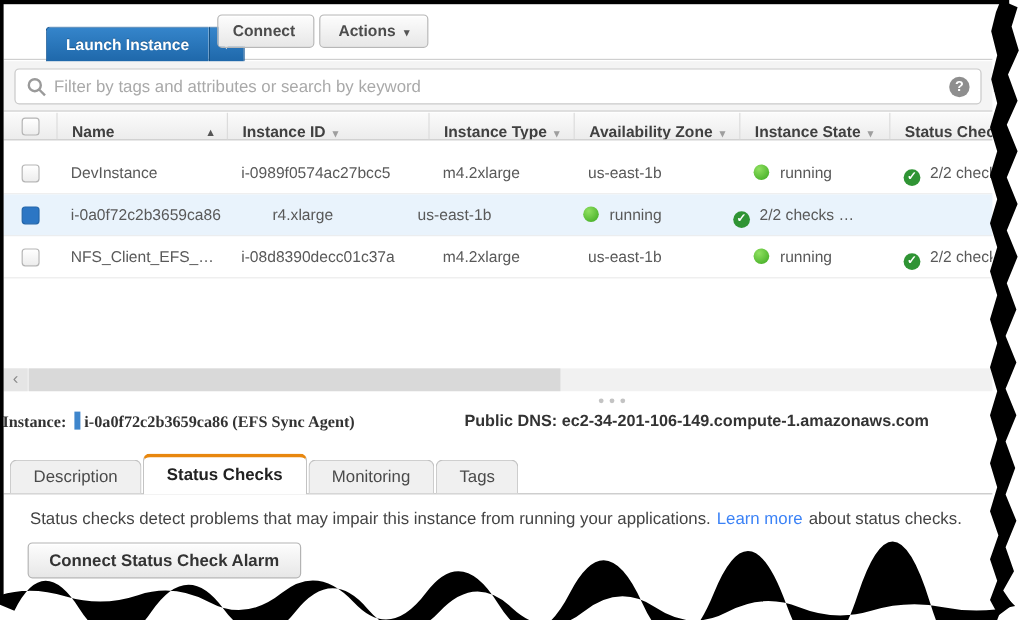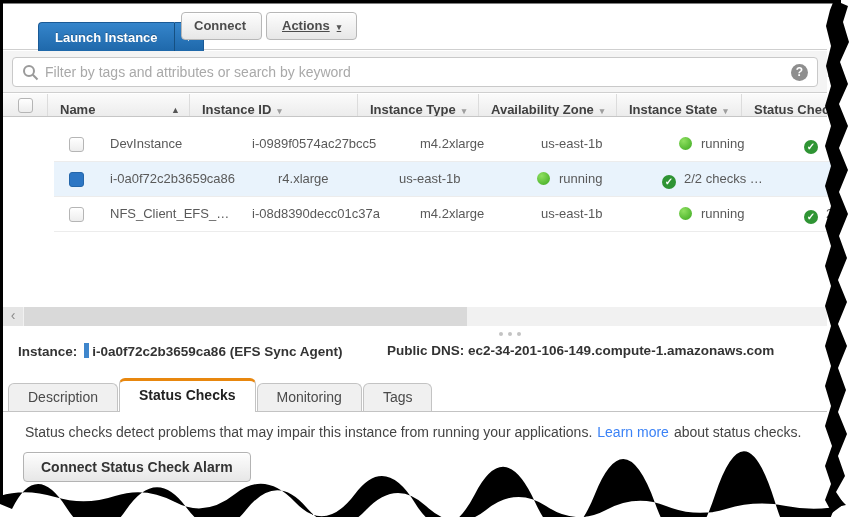--- a/index.html
+++ b/index.html
@@ -20,21 +20,21 @@
     background:linear-gradient(#3585cb,#1d66a8); border:1px solid #1a5a96; border-left:1px solid #155082;
     border-radius:0 4px 4px 0;
   }
   .btn-gray {
     position:absolute; top:8px; height:28px; line-height:26px; padding:0 15px;
     font-size:13px; font-weight:bold; color:#4c4c4c;
     background:linear-gradient(#fdfdfd,#e7e7e7); border:1px solid #b7b7b7; border-radius:4px;
     box-shadow:inset 0 1px 0 #fff; cursor:pointer; white-space:nowrap;
   }
   .btn-connect { left:178px;padding-left:12px; }
-  .btn-actions { left:263px;text-decoration:underline; }
+  .btn-actions { left:263px; }
   .btn-actions .caret { margin-left:7px; font-size:9px; color:#555; }
 
   
   .filter-row { position:absolute; left:3px; top:51px; width:824px; height:42px; background:#f4f4f4; border-bottom:1px solid #cfcfcf; }
   .search-box { position:absolute; left:9px; top:6px; width:806px; height:30px; background:#fff; border:1px solid #c9c9c9; border-radius:4px; }
   .search-glyph { position:absolute; left:9px; top:6px; width:17px; height:17px; }
   .search-input {
     position:absolute; left:32px; top:1px; width:730px; height:26px; border:none; outline:none;
     font-family:Liberation Sans, sans-serif; font-size:14px; color:#333; background:transparent;
   }
@@ -48,21 +48,21 @@
     background:linear-gradient(#fbfbfb,#ececec); border-bottom:1px solid #c6c6c6;
     font-size:13px; font-weight:bold; color:#404040; }
   .th { position:relative; line-height:32px; padding-left:12px; border-left:1px solid #dcdcdc; white-space:nowrap; overflow:hidden; cursor:pointer; }
   .th:first-child { border-left:none; }
   .w-check { width:44px; } .w-name { width:142px; } .w-id { width:168px; }
   .w-type { width:121px; } .w-az { width:138px; } .w-state { width:125px; } .w-status { flex:1; min-width:0; }
   .th.w-check { display:flex; align-items:center; justify-content:center; padding-left:0; }
   .sort-asc { position:absolute; right:9px; top:0; font-size:9px; color:#555; }
   .sort-caret { margin-left:6px; font-size:9px; color:#9e9e9e; }
 
-  .tbody { position:absolute; left:14px; top:127px; width:824px; font-size:13px; color:#595959;padding-left:40px; }
+  .tbody { position:absolute; left:3px; top:127px; width:824px; font-size:13px; color:#595959; }
   .row { display:flex; height:35px; border-bottom:1px solid #ececec; background:#fff; cursor:pointer; }
   .row.selected { background:#e9f3fc; }
   .cell { line-height:34px; padding-left:12px; white-space:nowrap; overflow:hidden; }
   .cell.w-check { display:flex; align-items:center; justify-content:center; padding-left:0; }
 
   .cb { width:15px; height:15px; border:1px solid #b5b5b5; border-radius:3px; background:linear-gradient(#fff,#ededed); cursor:pointer; }
   .cb.checked { background:#2c76c4; border-color:#2466aa; }
 
   .state-dot { display:inline-block; width:13px; height:13px; border-radius:50%;
     background:radial-gradient(circle at 35% 30%, #8fe060, #3aa71e); margin-right:9px; vertical-align:-2px; }
@@ -73,21 +73,21 @@
   .hscroll { position:absolute; left:3px; top:307px; width:824px; height:19px; background:#f1f1f1; }
   .hscroll-arrow { position:absolute; left:0; top:0; width:20px; height:19px; background:#e5e5e5;
     color:#8a8a8a; text-align:center; line-height:17px; font-size:14px; cursor:pointer; }
   .hscroll-thumb { position:absolute; left:21px; top:0; width:443px; height:19px; background:#d9d9d9; cursor:grab; }
 
   .split-dots { position:absolute; left:499px; top:332px; display:flex; gap:5px; cursor:row-resize; }
   .split-dots i { width:4px; height:4px; border-radius:50%; background:#c3c3c3; }
 
   
   .detail { position:absolute; top:343px; font-size:13.5px; font-weight:bold; color:#333; white-space:nowrap; }
-  .detail-instance { left:18px; }
+  .detail-instance { left:2px;font-family:Liberation Serif, serif; }
   .detail-dns { left:387px; }
   .sel-bar { display:inline-block; width:5px; height:15px; background:#3f86cc; vertical-align:-2px; margin:0 3px 0 7px; }
 
   
   .tabs-line { position:absolute; left:3px; top:411px; width:824px; height:1px; background:#c3c3c3; }
   .tabs { position:absolute; left:8px; top:378px; height:34px; display:flex; align-items:flex-end; }
   .tab { height:28px; line-height:27px; padding:0 19px; margin-right:1px; margin-bottom:1px;
     background:#f0f0f0; border:1px solid #c3c3c3; border-bottom:none; border-radius:6px 6px 0 0;
     font-size:14px; color:#4a4a4a; cursor:pointer; position:relative; }
   .tab.active { height:34px; line-height:29px; margin-bottom:0; background:#fff;

